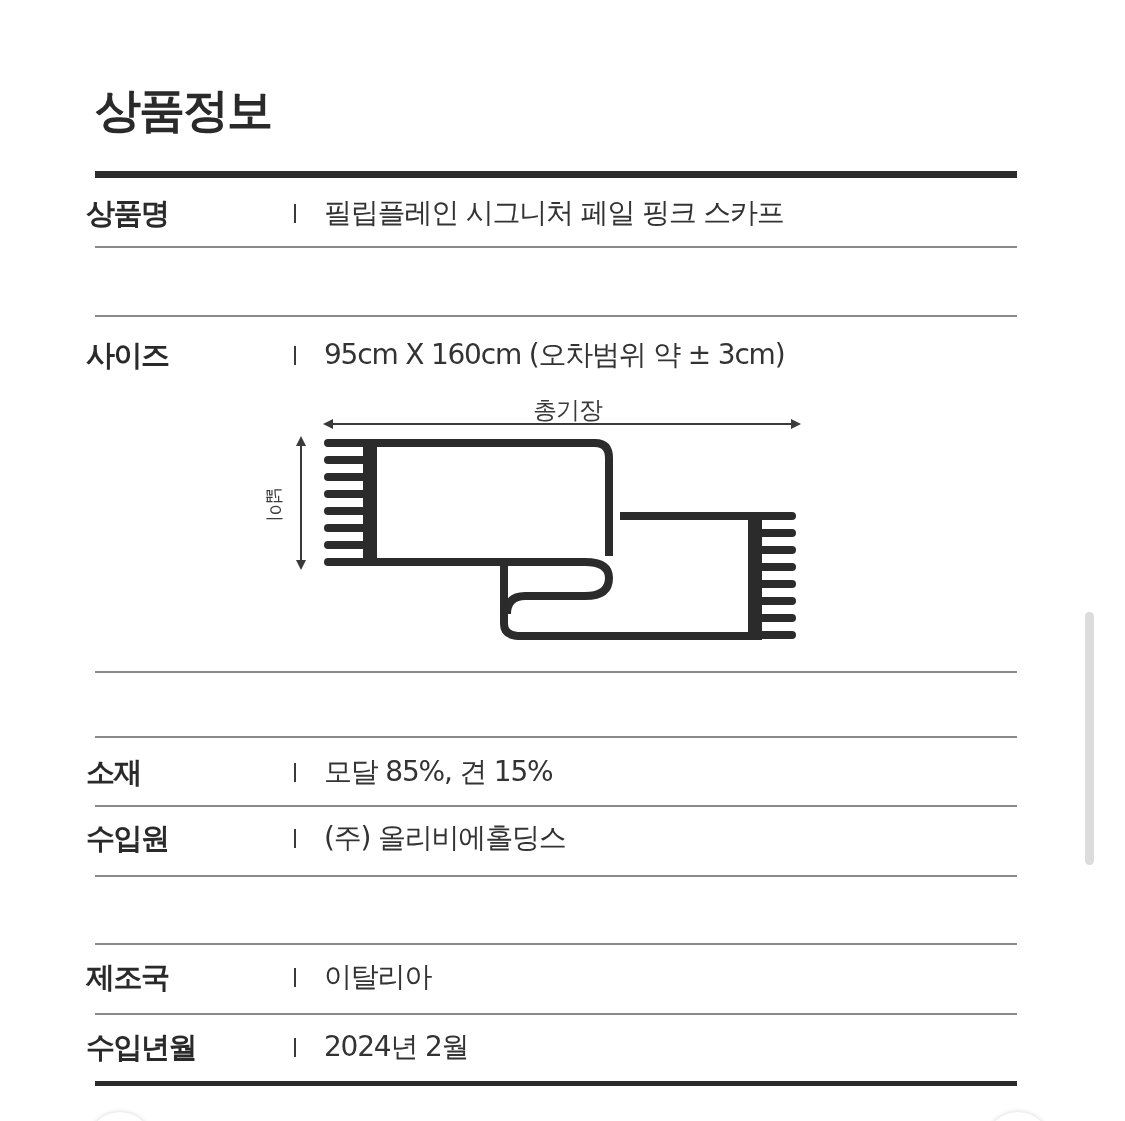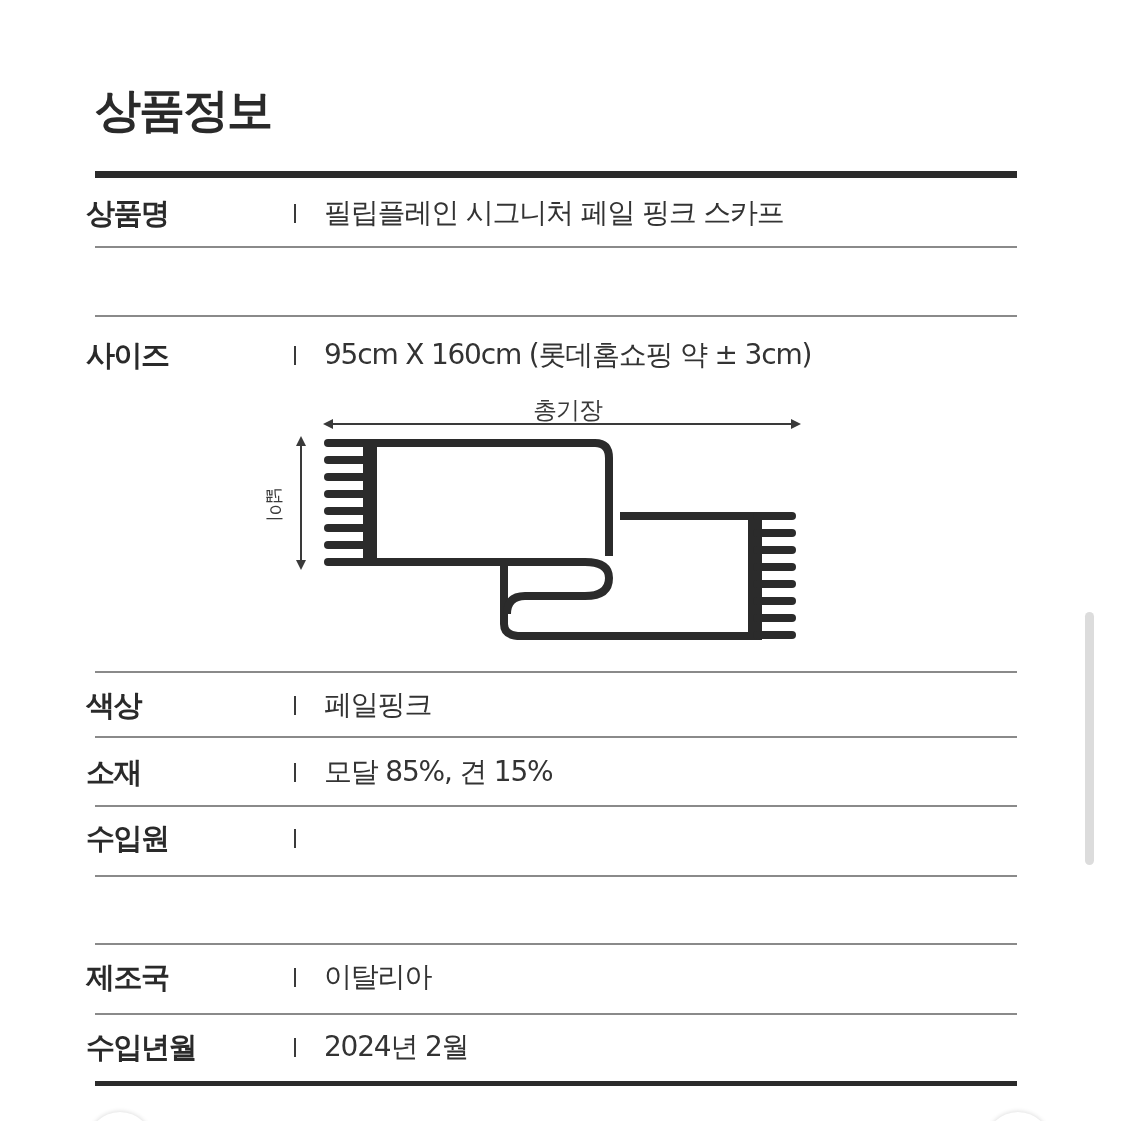--- a/index.html
+++ b/index.html
@@ -151,21 +151,21 @@
     <span class="sep"></span>
     <span class="value">필립플레인 시그니처 페일 핑크 스카프</span>
   </div>
   <div class="rule-thin" style="top:246px;"></div>
 
   <div class="rule-thin" style="top:315px;"></div>
 
   <div class="row" style="top:335px;">
     <span class="label">사이즈</span>
     <span class="sep"></span>
-    <span class="value">95cm X 160cm (롯데홈쇼핑 약 ± 3cm)</span>
+    <span class="value">95cm X 160cm (오차범위 약 ± 3cm)</span>
   </div>
 
   <div class="diagram">
     <svg width="570" height="270" viewBox="0 0 570 270">
 
       <line x1="82" y1="36" x2="552" y2="36" stroke="#3a3a3a" stroke-width="2"></line>
       <polygon points="78,36 88,31 88,41" fill="#3a3a3a"></polygon>
       <polygon points="556,36 546,31 546,41" fill="#3a3a3a"></polygon>
 
       <line x1="56" y1="54" x2="56" y2="176" stroke="#3a3a3a" stroke-width="2"></line>
@@ -210,37 +210,33 @@
         <line x1="512" y1="230" x2="547" y2="230"></line>
         <line x1="512" y1="247" x2="547" y2="247"></line>
       </g>
     </svg>
     <span class="dim-length-label">총기장</span>
     <span class="dim-width-label">넓이</span>
   </div>
 
   <div class="rule-thin" style="top:671px;"></div>
 
-  <div class="row" style="top:685px;">
-    <span class="label">색상</span>
-    <span class="sep"></span>
-    <span class="value">페일핑크</span>
-  </div>
   <div class="rule-thin" style="top:736px;"></div>
 
   <div class="row" style="top:752px;">
     <span class="label">소재</span>
     <span class="sep"></span>
     <span class="value">모달 85%, 견 15%</span>
   </div>
   <div class="rule-thin" style="top:805px;"></div>
 
   <div class="row" style="top:818px;">
     <span class="label">수입원</span>
     <span class="sep"></span>
+    <span class="value">(주) 올리비에홀딩스</span>
   </div>
   <div class="rule-thin" style="top:875px;"></div>
 
   <div class="rule-thin" style="top:943px;"></div>
 
   <div class="row" style="top:957px;">
     <span class="label">제조국</span>
     <span class="sep"></span>
     <span class="value">이탈리아</span>
   </div>

